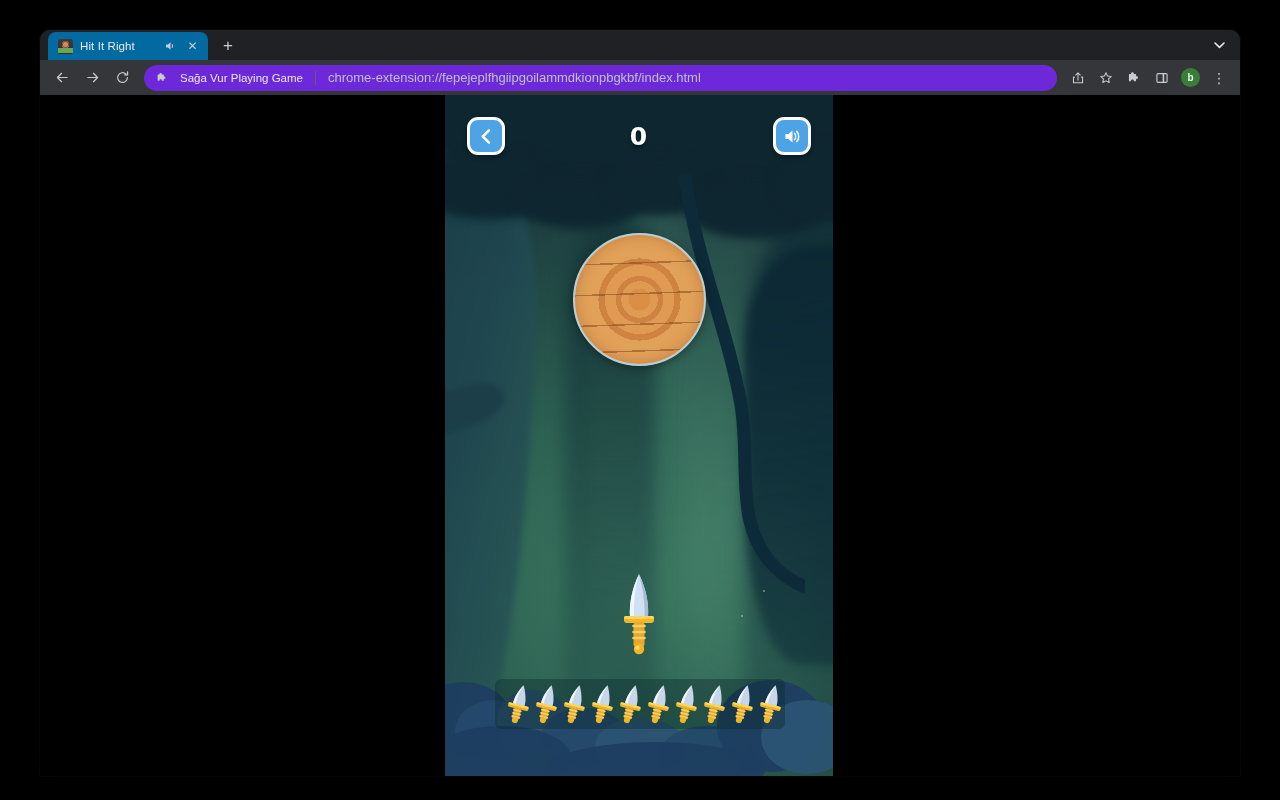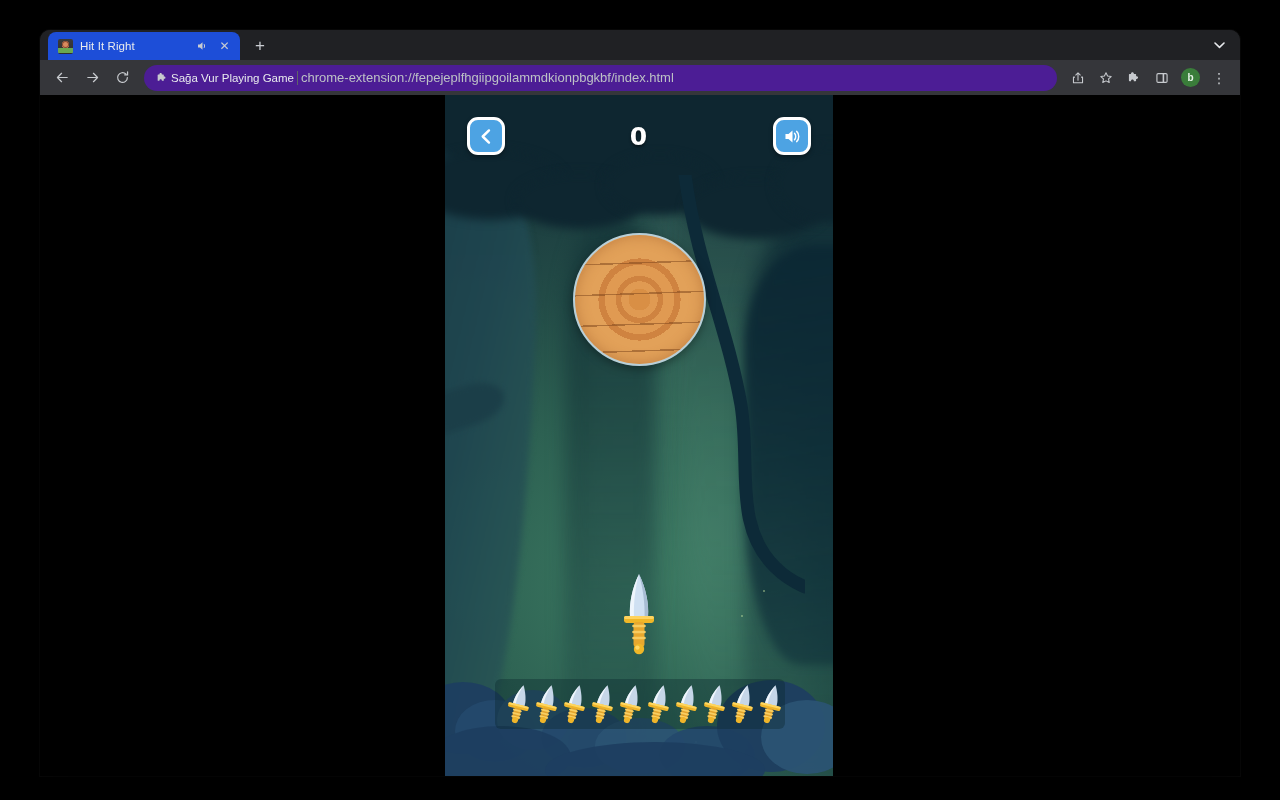--- a/index.html
+++ b/index.html
@@ -28,23 +28,23 @@
     background: #202124;
     display: flex;
     align-items: flex-end;
     padding-left: 8px;
   }
   .tab {
     position: relative;
     display: flex; align-items: center;
     gap: 7px;
     height: 28px;
-    width: 192px;
+    width: 160px;
     padding: 0 8px 0 10px;
-    background: #1d4ed8;
+    background: #0369a1;
     border-radius: 8px 8px 0 0;
     color: #e8eaed;
     font-size: 11.5px;
   }
   .tab-favicon {
     width: 15px; height: 15px;
     border-radius: 2px;
     flex: 0 0 auto;
     background:
       linear-gradient(#6aa84f, #6aa84f) bottom/100% 35% no-repeat,
@@ -112,25 +112,25 @@
     color: #c7cace;
     border-radius: 50%;
     font-size: 14px;
     flex: 0 0 auto;
   }
   .nav-btn svg { display: block; }
   #omnibox {
     flex: 1 1 auto;
     height: 26px;
     margin: 0 6px 0 6px;
-    background: #4c1d95;
+    background: #6d28d9;
     border-radius: 13px;
     display: flex; align-items: center;
     padding: 0 12px;
-    gap: 3px;
+    gap: 12px;
     min-width: 0;
   }
   #omnibox-ext-icon { flex: 0 0 auto; display: flex; color: #c7cace; }
   #omnibox-site-name {
     color: #e8eaed; font-size: 11.5px; white-space: nowrap;
     flex: 0 0 auto;
   }
   #omnibox-divider {
     width: 1px; height: 14px; background: #5f6368; flex: 0 0 auto;
   }

